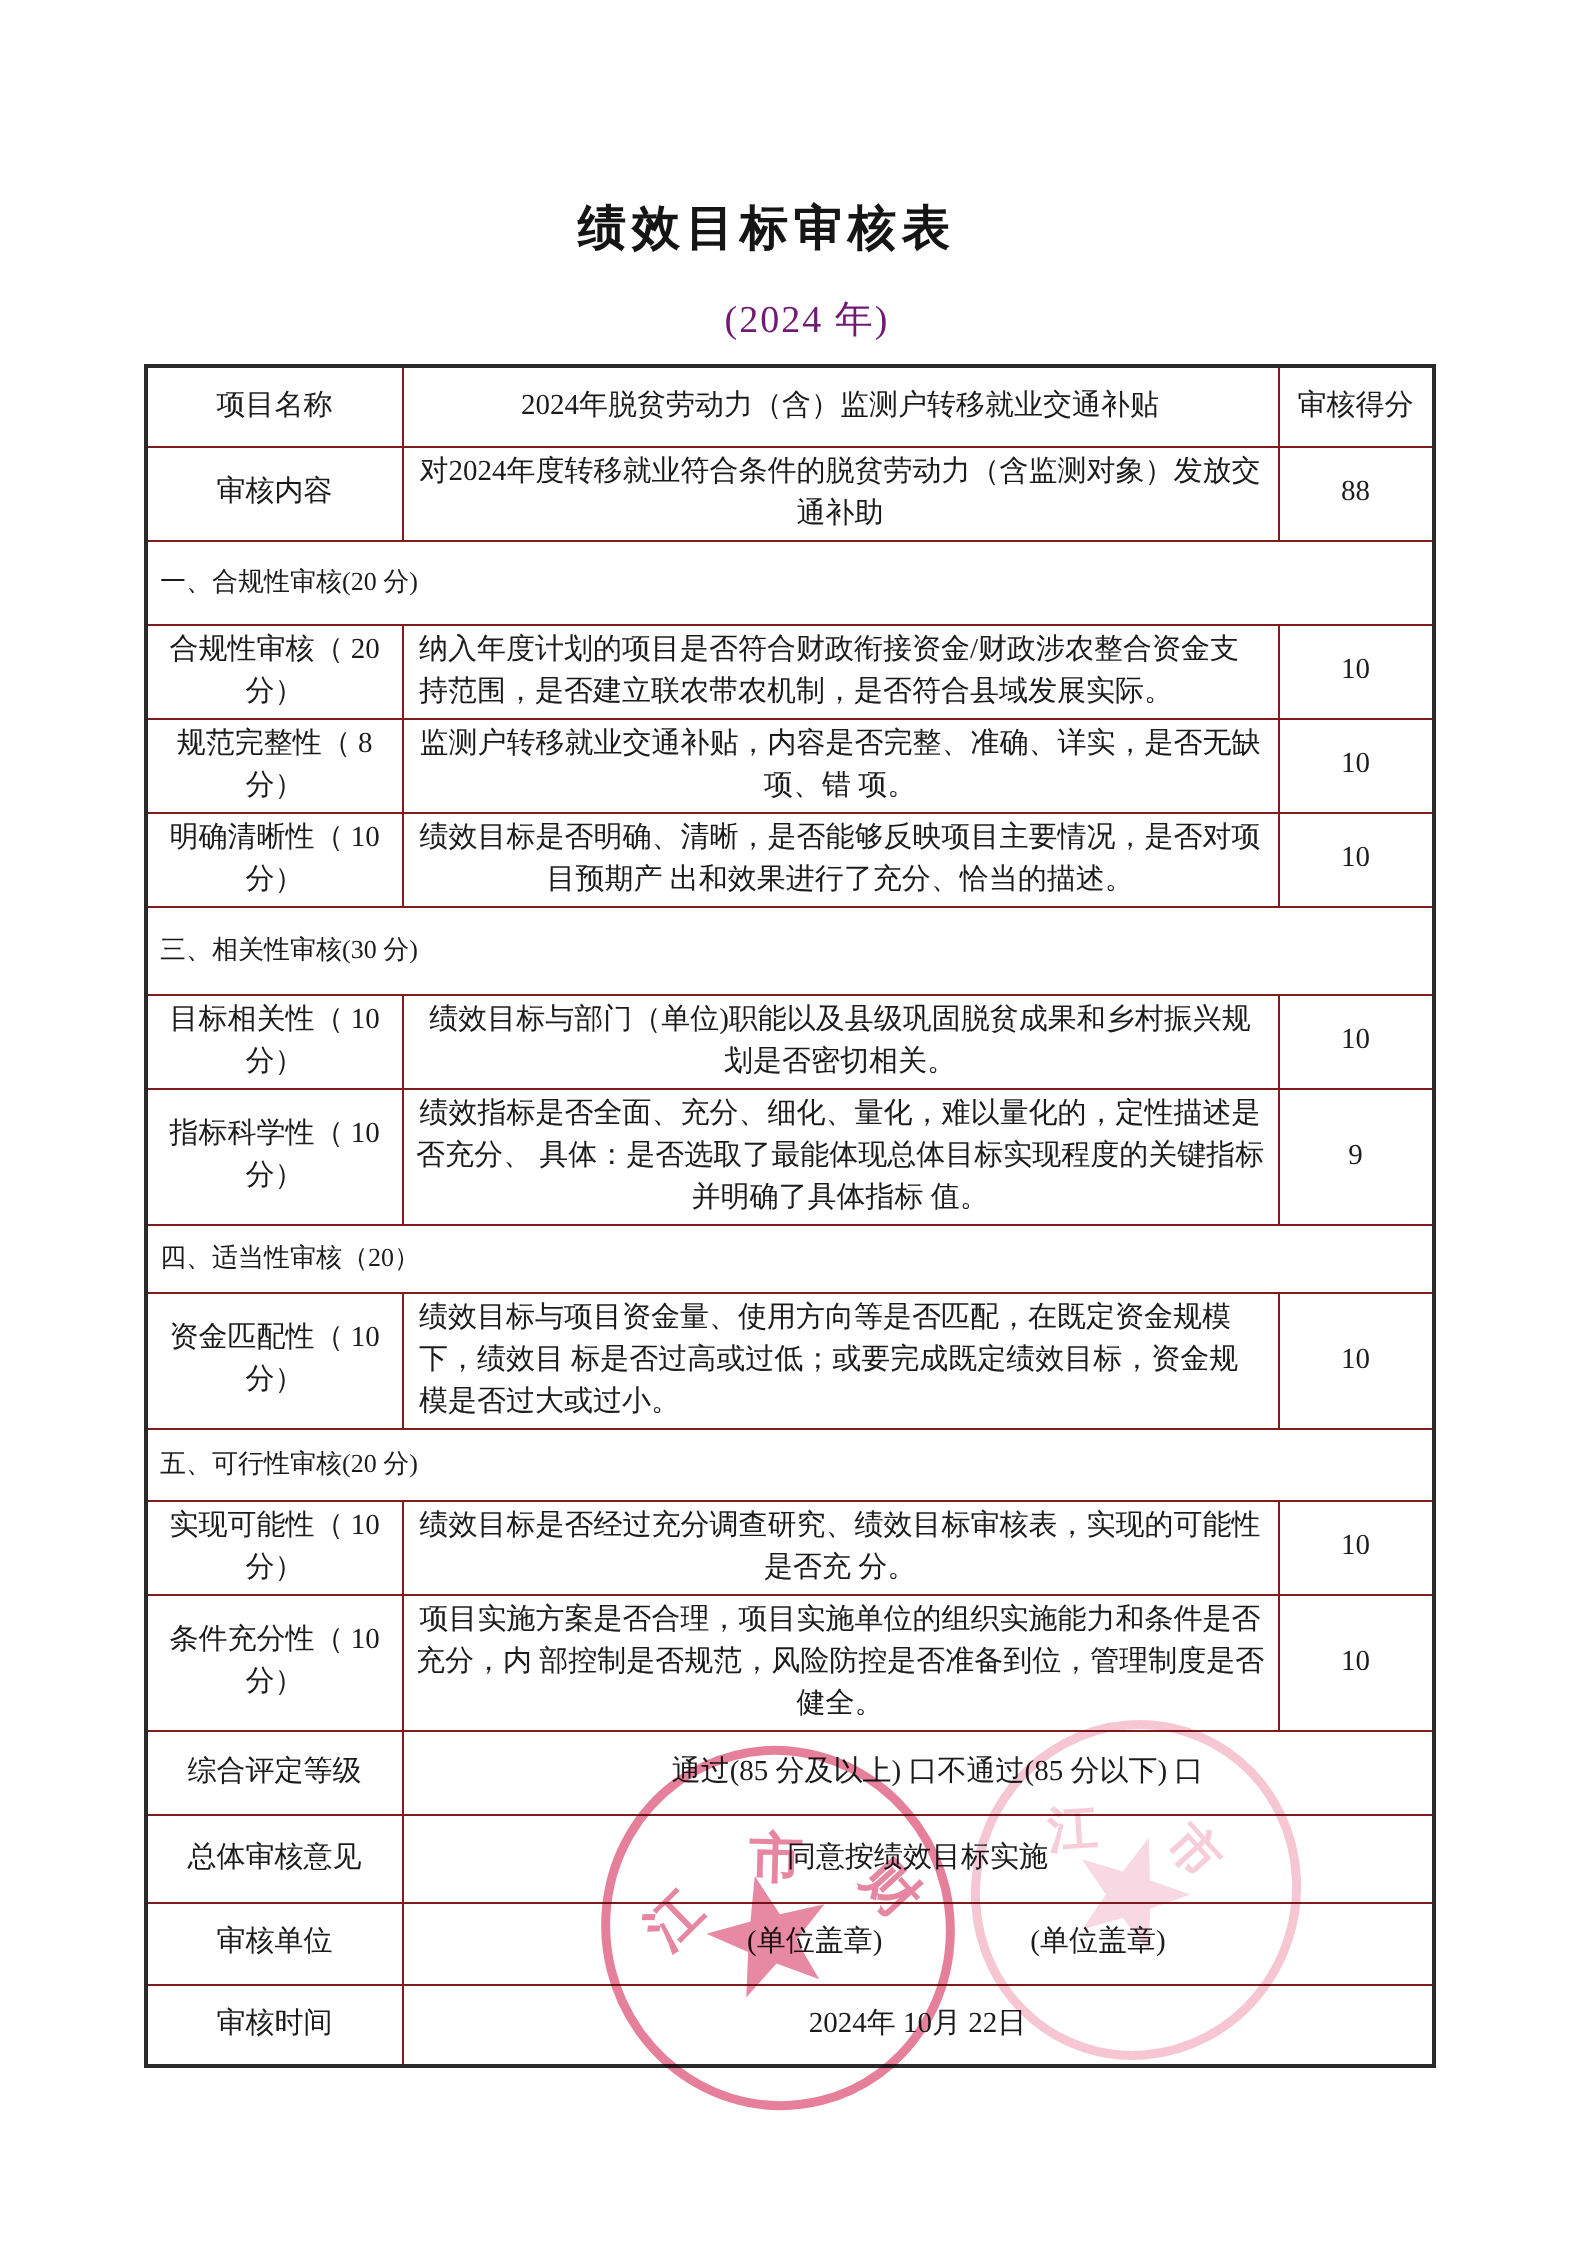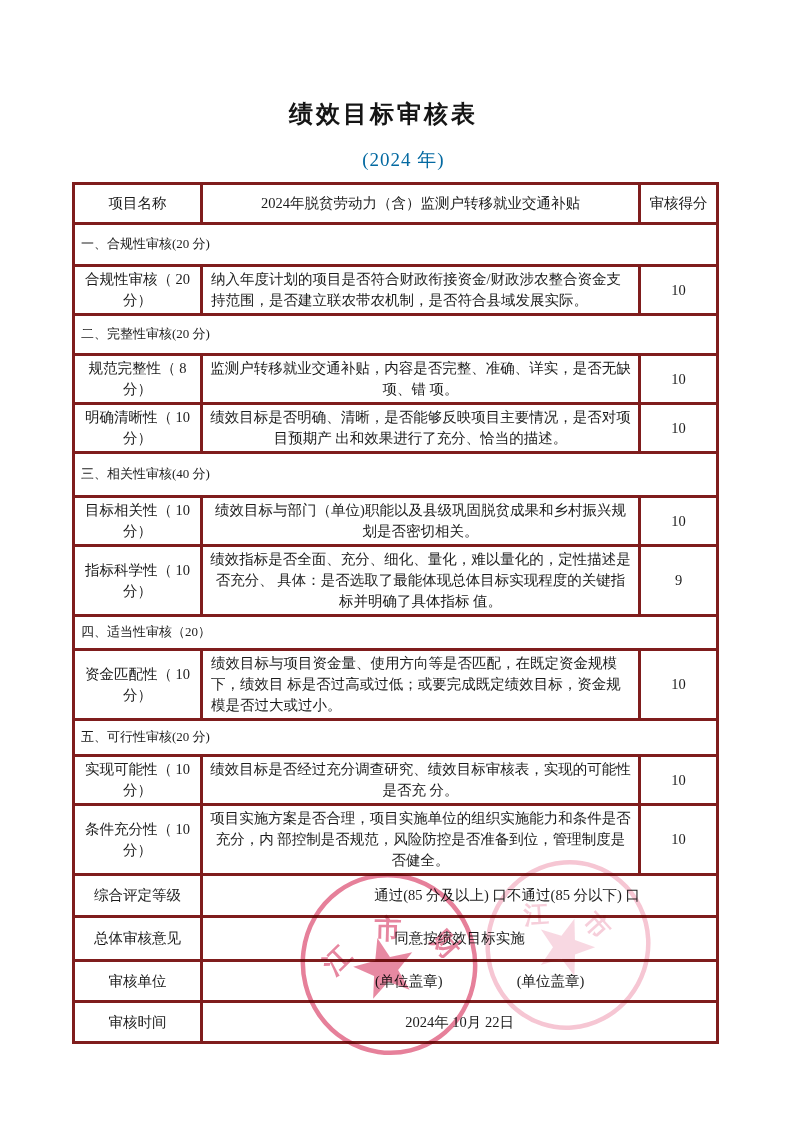--- a/index.html
+++ b/index.html
@@ -22,37 +22,37 @@
     font-size:24px;
     letter-spacing:3px;
     color:#151515;
   }
   .doc-subtitle{
     margin:0;
     padding-top:17px;
     text-align:center;
     font-size:19px;
     letter-spacing:1px;
-    color:#0369a1;
+    color:#701a75;
     padding-left:40px;
   }
 
   table.review{
     position:absolute;
     left:72px;top:182px;
     width:644px;
     border-collapse:collapse;
     table-layout:fixed;
     font-size:14.5px;
     line-height:1.45;
     color:#1b1b1b;
   }
   table.review{border:2px solid #2a2a2a;}
   table.review td{
-    border:3px solid #7f1d1d;
+    border:1px solid #7f1d1d;
     padding:2px 6px;
     vertical-align:middle;
     word-break:break-all;
   }
   td.label{ text-align:center; }
   td.content{ text-align:center; }
   td.content.leftal{ text-align:left; padding-left:8px; padding-right:6px;}
   td.score{ text-align:center; }
   td.section{
     text-align:left;
@@ -63,21 +63,21 @@
   tr.h40{height:40px} tr.h41{height:41px} tr.h42{height:42px}
   tr.h44{height:44px} tr.h45{height:45px} tr.h47{height:47px}
   tr.h34{height:34px} tr.h36{height:36px} tr.h37{height:37px}
   tr.h55{height:55px} tr.h62{height:62px}
 
   .rating-cell{
     display:flex;
     align-items:center;
     padding-left:90px;
     padding-right:70px;
-    justify-content:flex-end;
+    justify-content:center;
     text-align:left;
   }
   .stamp-note-cell{
     display:flex;
     align-items:center;
     padding-left:166px;
     gap:74px;
     text-align:left;
   }
 
@@ -103,46 +103,48 @@
         <col style="width:128px">
         <col style="width:438px">
         <col style="width:78px">
       </colgroup>
     <tbody>
       <tr class="h40">
         <td class="label">项目名称</td>
         <td class="content">2024年脱贫劳动力（含）监测户转移就业交通补贴</td>
         <td class="score">审核得分</td>
       </tr>
+      <tr class="h41">
+        <td class="label">审核内容</td>
+        <td class="content">对2024年度转移就业符合条件的脱贫劳动力（含监测对象）发放交通补助</td>
+        <td class="score">88</td>
+      </tr>
 
       <tr class="h42">
         <td class="section" colspan="3">一、合规性审核(20 分)</td>
       </tr>
       <tr class="h47">
         <td class="label">合规性审核（ 20 分）</td>
         <td class="content leftal">纳入年度计划的项目是否符合财政衔接资金/财政涉农整合资金支持范围，是否建立联农带农机制，是否符合县域发展实际。</td>
         <td class="score">10</td>
       </tr>
 
-      <tr class="h40">
-        <td class="section" colspan="3">二、完整性审核(20 分)</td>
-      </tr>
       <tr class="h41">
         <td class="label">规范完整性（ 8 分）</td>
         <td class="content">监测户转移就业交通补贴，内容是否完整、准确、详实，是否无缺项、错 项。</td>
         <td class="score">10</td>
       </tr>
       <tr class="h42">
         <td class="label">明确清晰性（ 10 分）</td>
         <td class="content">绩效目标是否明确、清晰，是否能够反映项目主要情况，是否对项目预期产 出和效果进行了充分、恰当的描述。</td>
         <td class="score">10</td>
       </tr>
 
       <tr class="h44">
-        <td class="section" colspan="3">三、相关性审核(40 分)</td>
+        <td class="section" colspan="3">三、相关性审核(30 分)</td>
       </tr>
       <tr class="h42">
         <td class="label">目标相关性（ 10 分）</td>
         <td class="content">绩效目标与部门（单位)职能以及县级巩固脱贫成果和乡村振兴规划是否密切相关。</td>
         <td class="score">10</td>
       </tr>
       <tr class="h62">
         <td class="label">指标科学性（ 10 分）</td>
         <td class="content">绩效指标是否全面、充分、细化、量化，难以量化的，定性描述是否充分、 具体：是否选取了最能体现总体目标实现程度的关键指标并明确了具体指标 值。</td>
         <td class="score">9</td>

